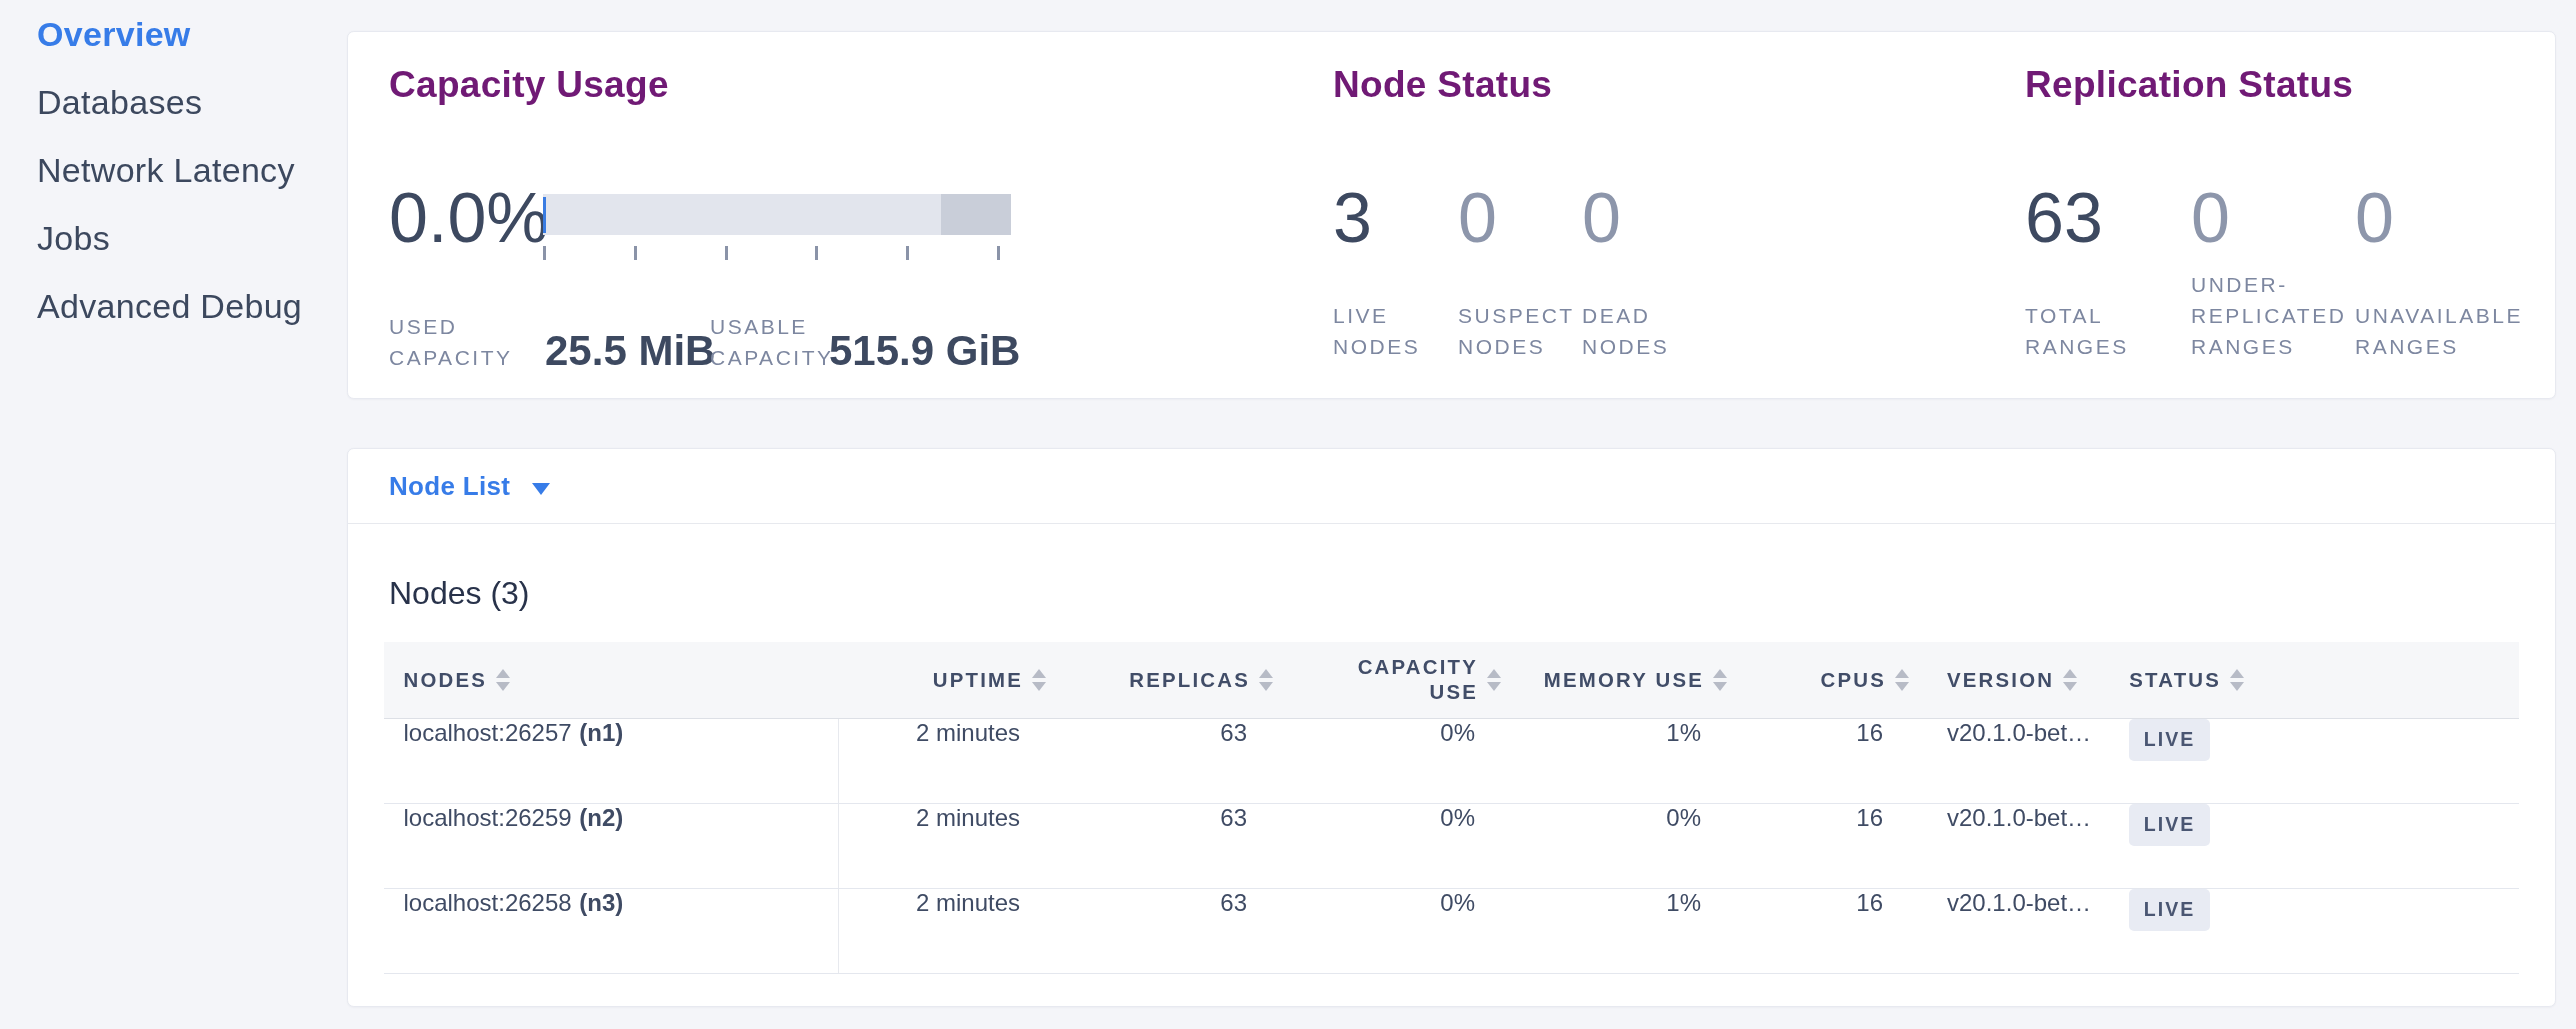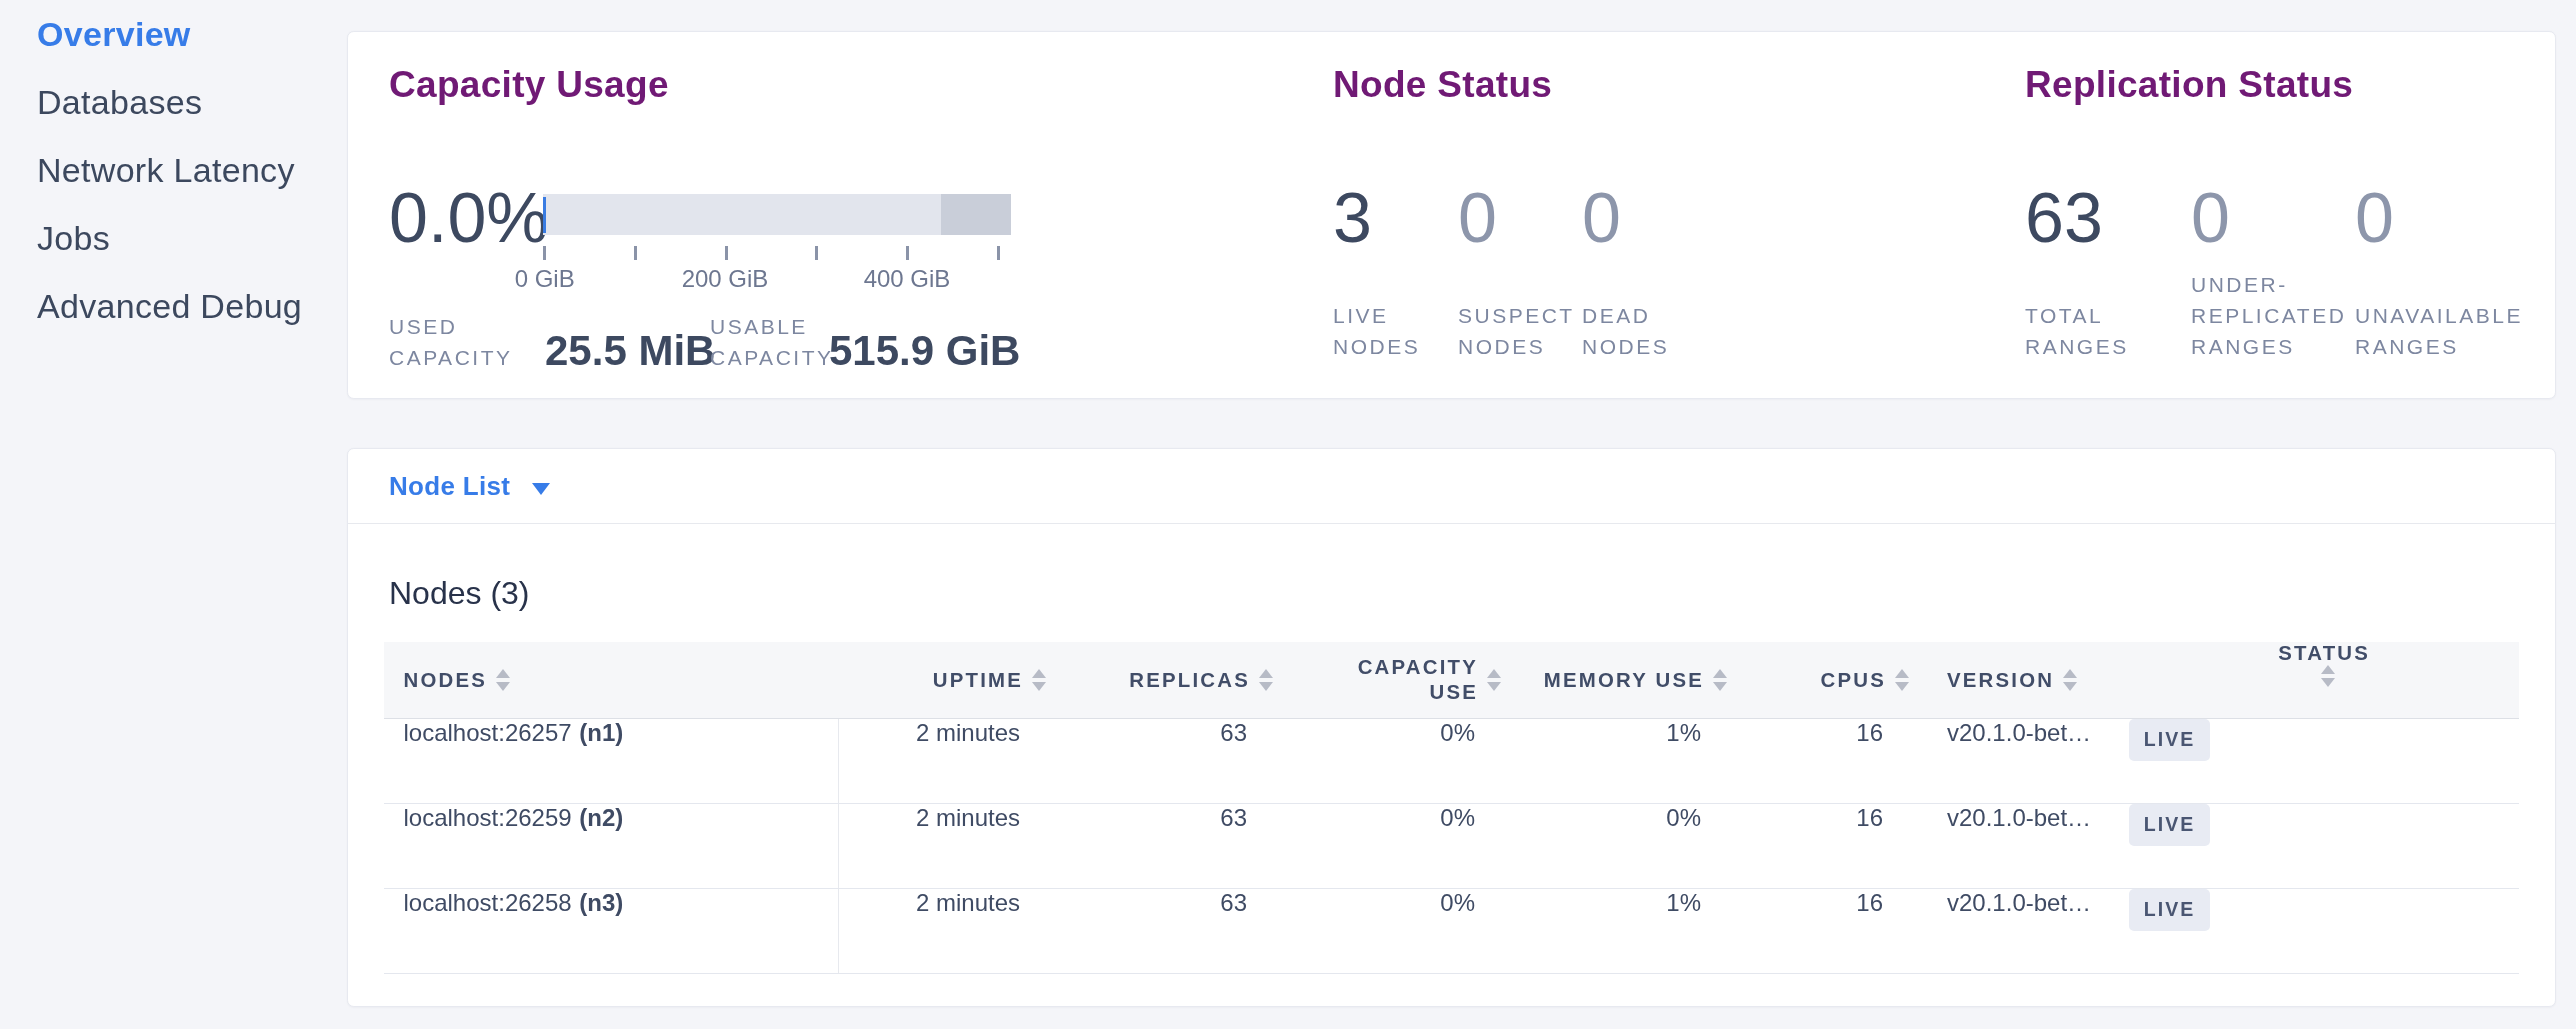--- a/index.html
+++ b/index.html
@@ -136,25 +136,20 @@
       <div class="gauge-used"></div>
     </div>
     <div class="gauge-ticks">
       <i style="left:0;"></i>
         <i style="left:91px;"></i>
         <i style="left:182px;"></i>
       <i style="left:272px;"></i>
         <i style="left:363px;"></i>
         <i style="left:454px;"></i>
     </div>
-    <div class="gauge-labels">
-      <span style="left:1.7px;">0 GiB</span>
-      <span style="left:182px;">200 GiB</span>
-      <span style="left:364px;">400 GiB</span>
-    </div>
   </div>
 
   <div class="cap-stat" style="left:41px;">
     <div class="stat-label" style="width:156px;">
       <div>USED</div>
       <div>CAPACITY</div>
     </div>
     <div class="stat-value">25.5 MiB</div>
   </div>
   <div class="cap-stat" style="left:362px;">
@@ -255,21 +250,21 @@
             <i class="down"></i>
           </span>
       </div>
       <div class="th left version-cell" style="padding-left:37px;">
         <span>VERSION</span>
         <span class="sort">
             <i class="up"></i>
             <i class="down"></i>
           </span>
       </div>
-      <div class="th left status-cell" style="padding-left:15.3px;flex-direction:column;">
+      <div class="th left status-cell" style="padding-left:15.3px;">
         <span>STATUS</span>
         <span class="sort">
             <i class="up"></i>
             <i class="down"></i>
           </span>
       </div>
     </div>
 
     <div class="tr row">
       <div class="td node-cell">

